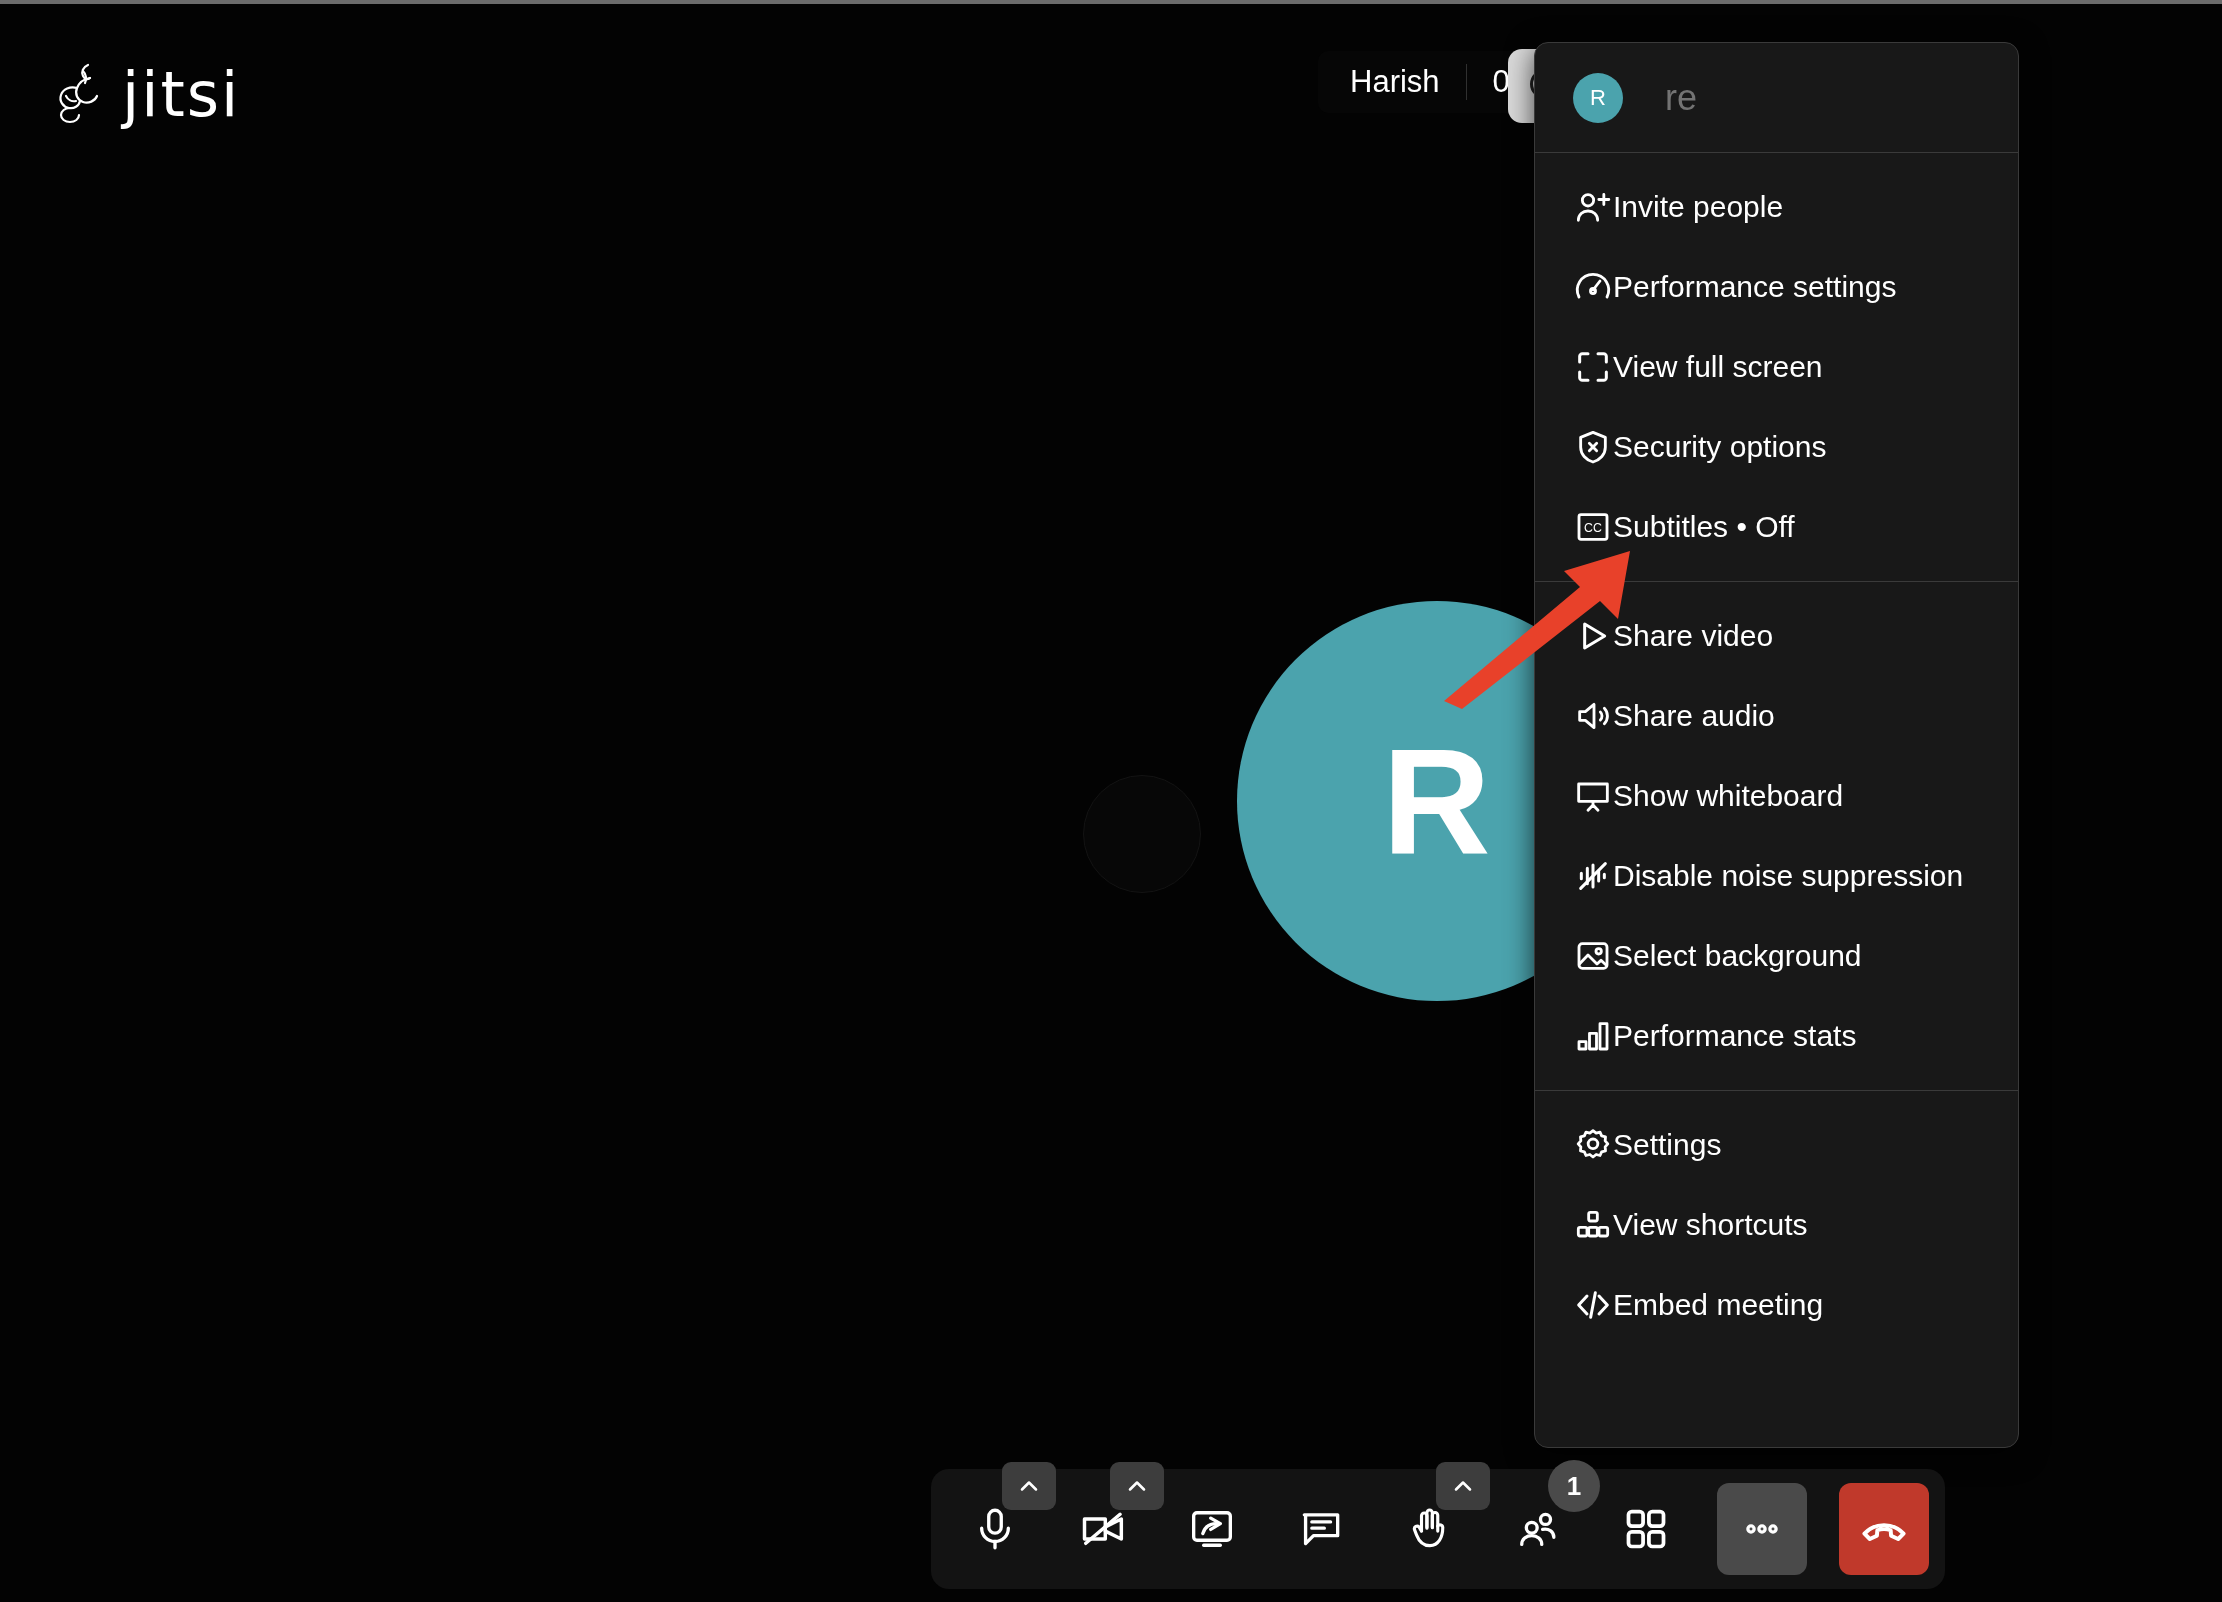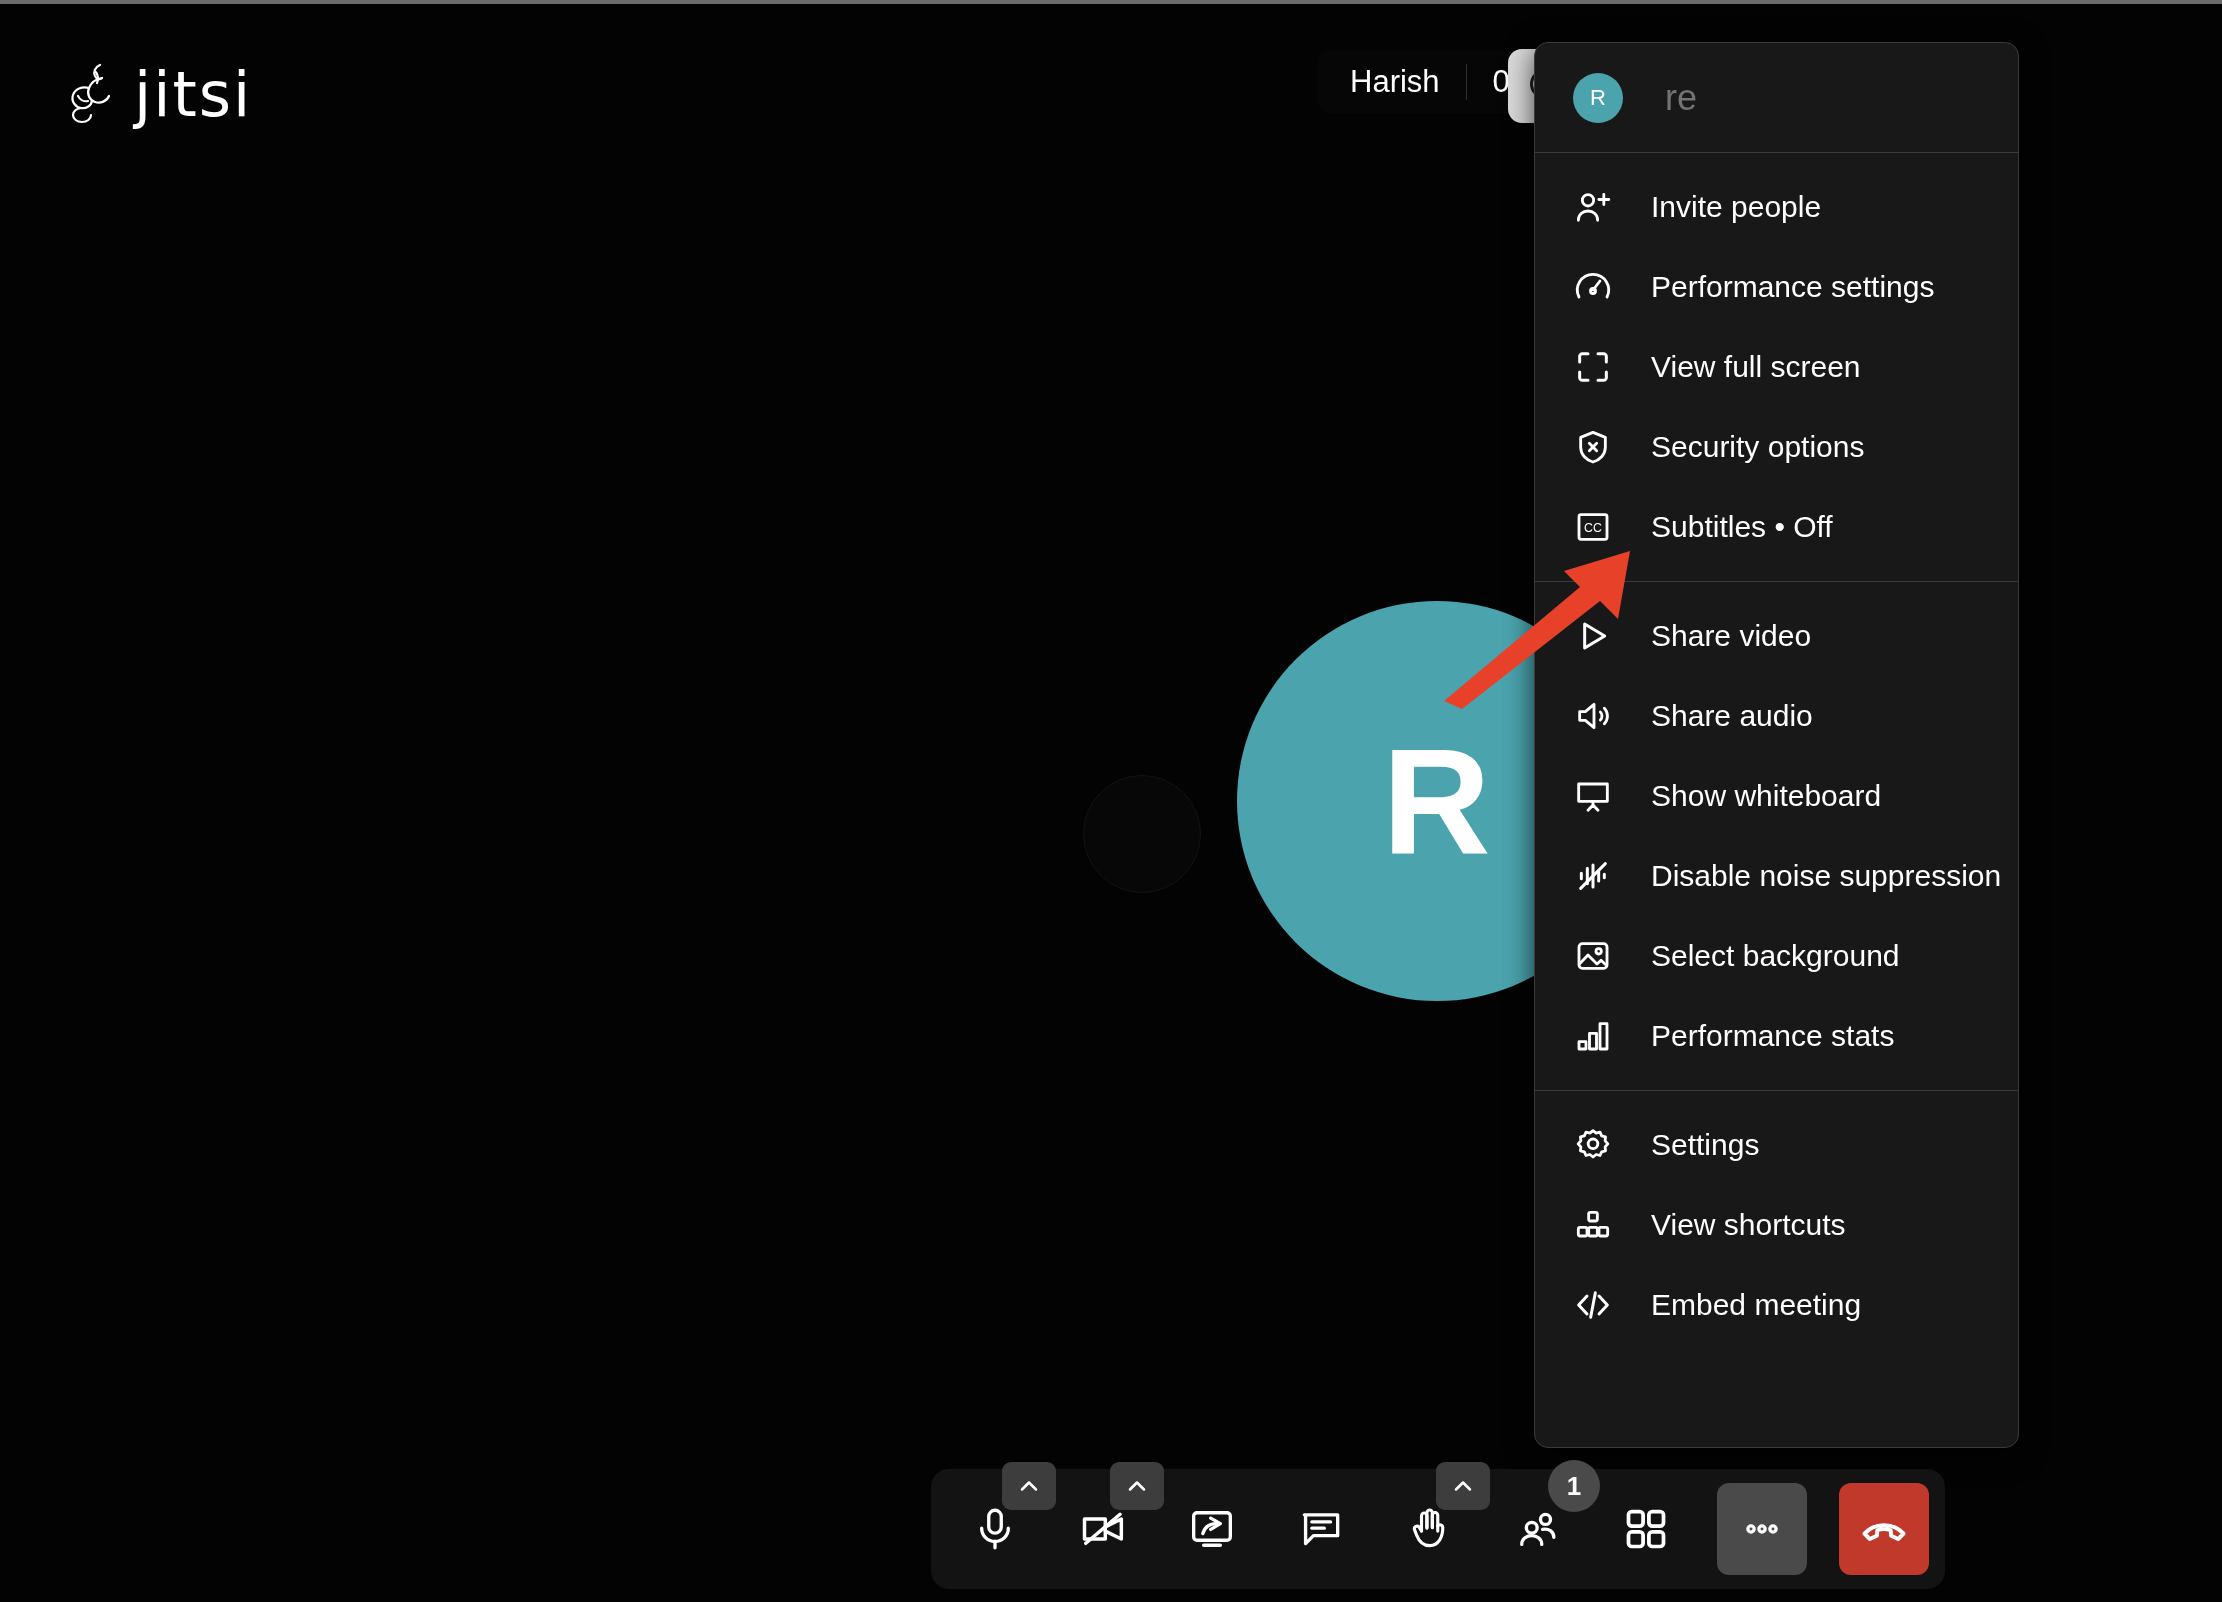--- a/index.html
+++ b/index.html
@@ -37,21 +37,21 @@
     border-radius:50%;
     display:flex; align-items:center; justify-content:center;
   }
   #avatar-big .letter {
     font-size:150px; font-weight:700; color:#ffffff;
     line-height:1; letter-spacing:1px;
   }
 
   
   #logo {
-    position:absolute; left:60px; top:55px;
+    position:absolute; left:48px; top:55px;
     display:flex; align-items:center; gap:14px;
   }
   #logo .mark { width:60px; height:72px; display:block; }
   #logo .word {
     font-family:"DejaVu Sans", sans-serif;
     font-size:62px; color:#ffffff; font-weight:400;
     letter-spacing:2px; line-height:1;
   }
 
   
@@ -103,21 +103,21 @@
     flex:0 0 auto;
   }
   .menu-header .mini-name {
     color:#737373; font-size:36px;text-align:center;
   }
   .menu-group { padding:14px 0; }
   .menu-group + .menu-group { border-top:1px solid #3a3a3a; }
   .menu-item {
     height:80px;
     display:flex; align-items:center;
-    padding-left:38px; gap:38px;
+    padding-left:38px; 
     color:#ffffff;
   }
   .menu-item .mi-icon {
     width:40px; height:40px; flex:0 0 auto;
     display:flex; align-items:center; justify-content:center;
   }
   .menu-item .mi-icon svg { width:40px; height:40px; display:block; }
   .menu-item .mi-label { font-size:30px; line-height:1; white-space:nowrap; }
 
   

